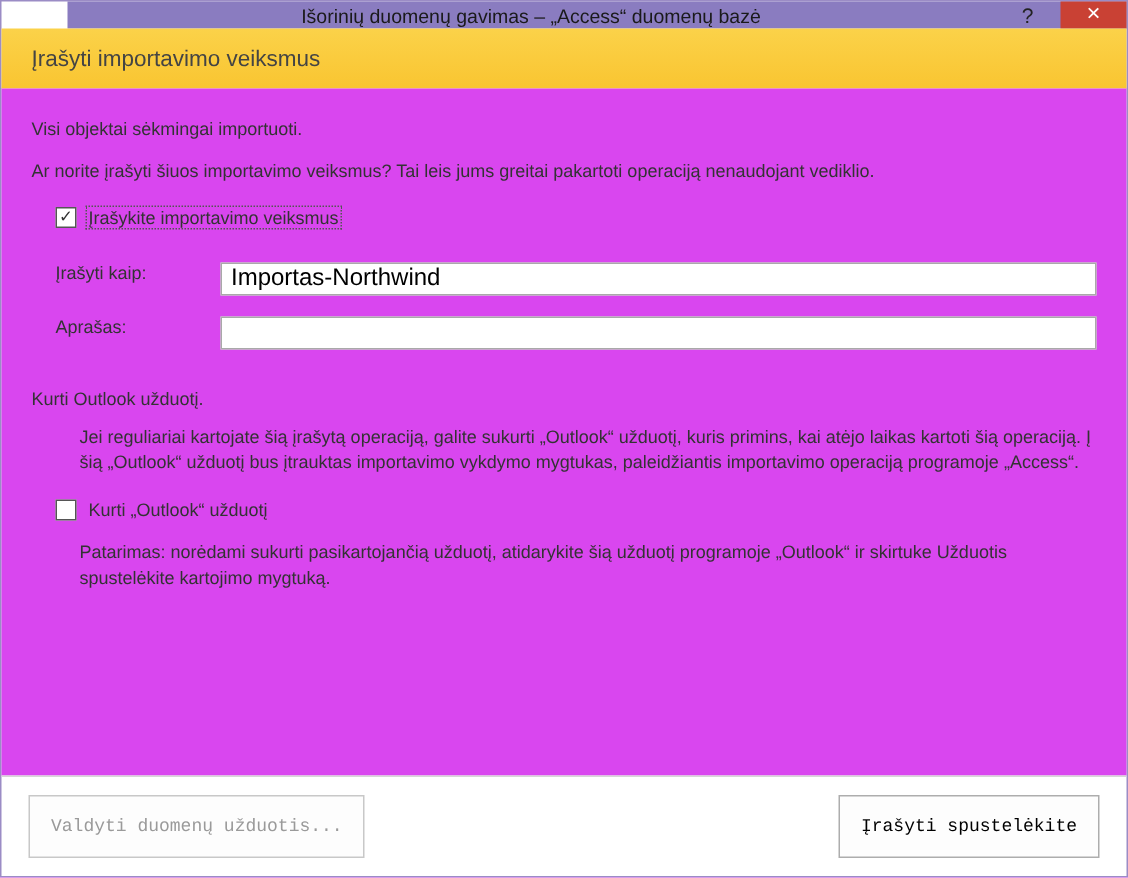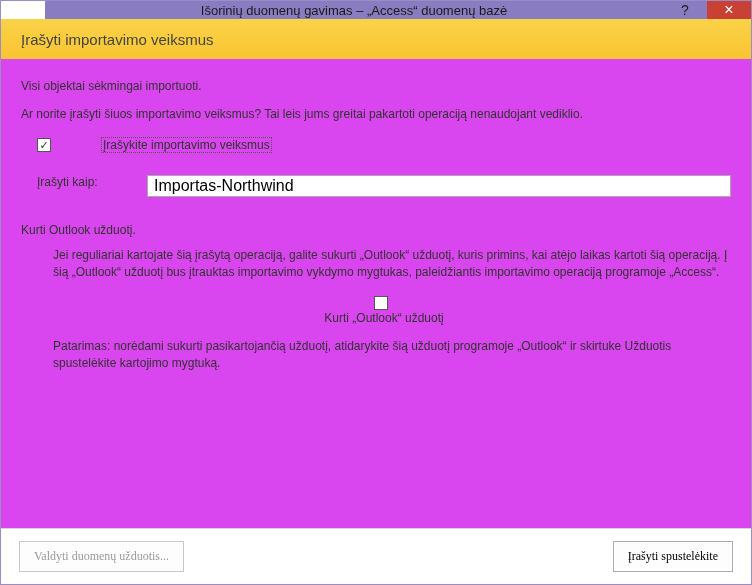--- a/index.html
+++ b/index.html
@@ -13,30 +13,30 @@
     .heading-band { background: linear-gradient(#fbd249, #f9c531); height: 40px; display: flex; align-items: center; padding: 15px 20px; }
     .heading-text { color: #444; font-size: 15px; }
     .content { flex: 1; background: #d946ef; padding: 14px 20px 14px 20px; color: #333; overflow: hidden; }
     .status-line { margin: 6px 0 14px 0; }
     .question-line { margin: 0 0 16px 0; }
     .checkbox-row { display: flex; align-items: center; margin: 0 0 22px 16px; }
     .chk { width: 14px; height: 14px; border: 1px solid #555; display: flex; align-items: center; justify-content: center; margin-right: 6px; background: #fff; }
     .chk.checked::after { content: "✓"; font-size: 11px; color: #333; line-height: 1; }
     .chk.unchecked::after { content: ""; }
     .chk-label { border: 1px dotted transparent; padding: 0 1px; }
-    .chk-label.focused { border: 1px dotted #555; margin-left: 44px; }
+    .chk-label.focused { border: 1px dotted #555; }
     .form-row { display: flex; align-items: flex-start; margin: 0 0 14px 16px; }
     .form-label { width: 110px; }
     .text-input { flex: 1; border: 1px solid #a9a9a9; height: 22px; padding: 2px 6px; font-size: 16px; font-family: inherit; }
     .section-title { margin: 26px 0 10px 0; }
     .section-body { margin: 0 0 14px 16px; line-height: 1.45; }
     .checkbox-row.sub { margin: 0 0 12px 16px; }
     .outlook-indent { margin-left: 16px; }
     .button-bar { border-top: 1px solid #d6d6d6; padding: 12px 18px; display: flex; align-items: center; }
-    .btn { border: 1px solid #adadad; background: #fdfdfd; padding: 4px 14px; font-size: 12px; font-family: Liberation Serif, serif; min-width: 116px; height: 31px; cursor: default; text-align: right; }
+    .btn { border: 1px solid #adadad; background: #fdfdfd; padding: 4px 14px; font-size: 12px; font-family: Liberation Mono, monospace; min-width: 116px; height: 42px; cursor: default; text-align: right; }
     .btn.disabled { color: #9a9a9a; border-color: #c8c8c8; }
     .btn + .btn { margin-left: 8px; }
     .spacer { flex: 1; }
   </style>
 </head>
 <body>
 
 <div class="window">
 
   <div class="titlebar">
@@ -60,27 +60,31 @@
     <div class="checkbox-row">
       <span class="chk checked"></span>
       <span class="chk-label focused">Įrašykite importavimo veiksmus</span>
     </div>
 
     <div class="form-row">
       <div class="form-label">Įrašyti kaip:</div>
       <input class="text-input" type="text" value="Importas-Northwind" style="">
     </div>
 
+    <div class="form-row">
+      <div class="form-label">Aprašas:</div>
+      <input class="text-input" type="text" value="" style="">
+    </div>
 
     <div class="section-title">Kurti Outlook užduotį.</div>
 
     <div class="outlook-indent">
       <div class="section-body">Jei reguliariai kartojate šią įrašytą operaciją, galite sukurti „Outlook“ užduotį, kuris primins, kai atėjo laikas kartoti šią operaciją. Į šią „Outlook“ užduotį bus įtrauktas importavimo vykdymo mygtukas, paleidžiantis importavimo operaciją programoje „Access“.</div>
 
-      <div class="checkbox-row sub" style="margin-left:0;flex-direction:column;">
+      <div class="checkbox-row sub" style="margin-left:0;">
         <span class="chk unchecked"></span>
         <span class="chk-label">Kurti „Outlook“ užduotį</span>
       </div>
 
       <div class="section-body">Patarimas: norėdami sukurti pasikartojančią užduotį, atidarykite šią užduotį programoje „Outlook“ ir skirtuke Užduotis spustelėkite kartojimo mygtuką.</div>
     </div>
 
   </div>
 
   <div class="button-bar">

